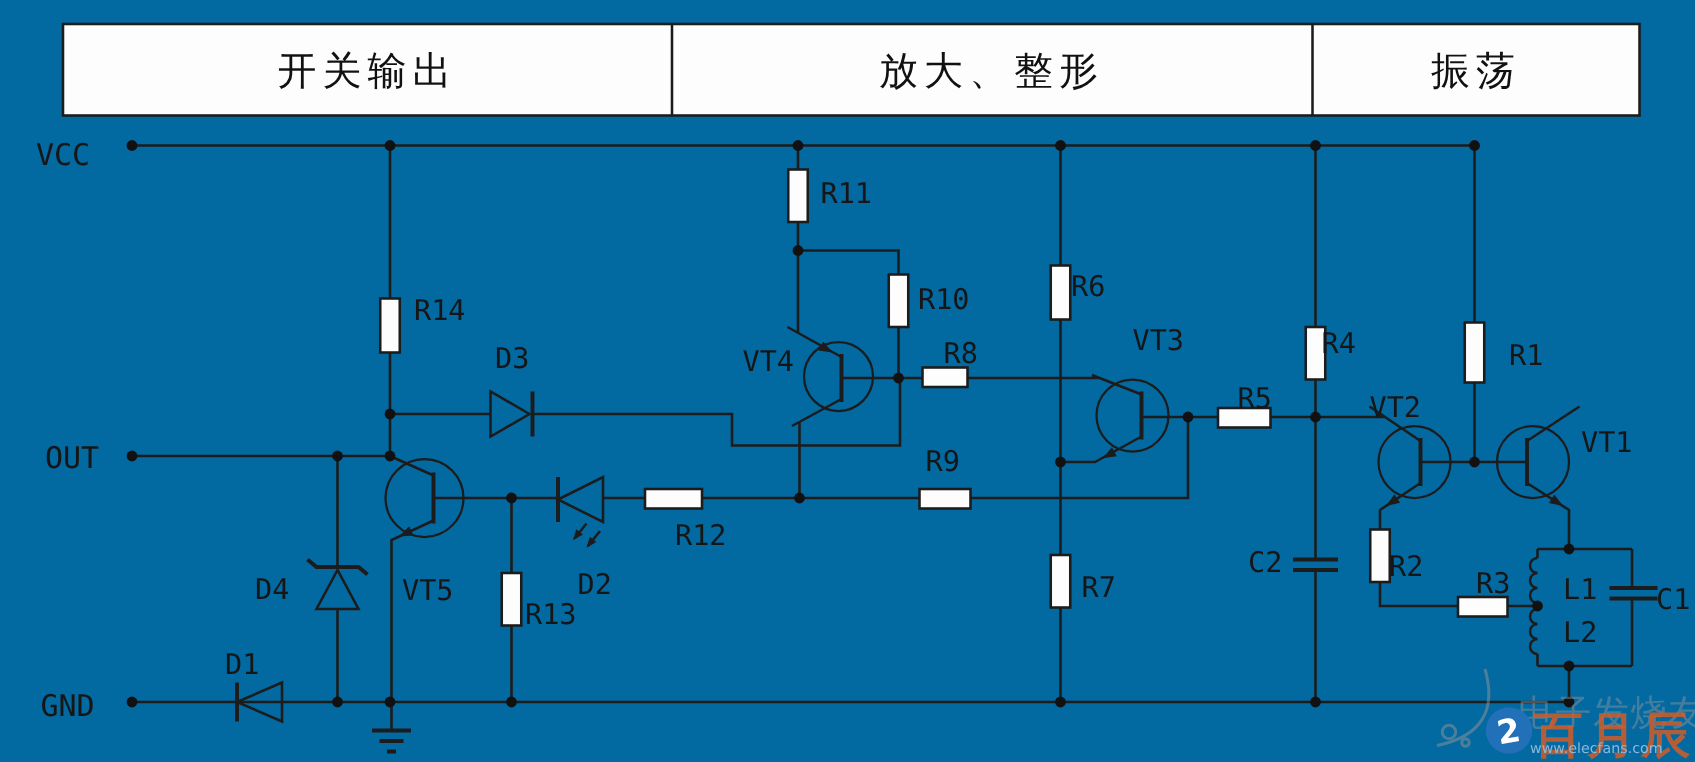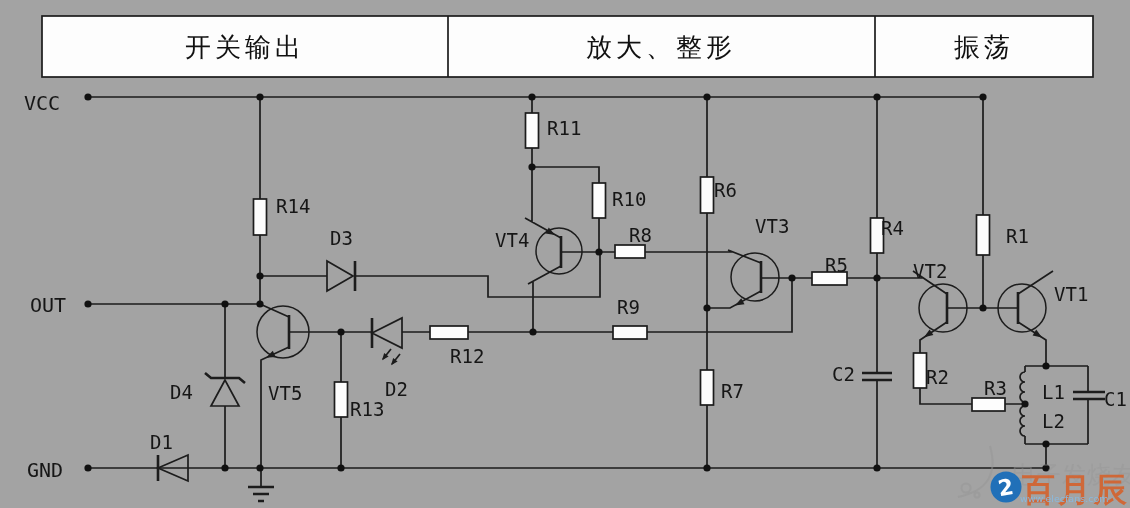--- a/index.html
+++ b/index.html
@@ -1,16 +1,16 @@
 <!DOCTYPE html>
 <html><head>
 <meta charset="utf-8">
 <style>
   html,body{margin:0;padding:0;background:#fff;}
-  #stage{position:relative;width:1130px;height:508px;background:#a3a3a3;overflow:hidden;
+  #stage{position:relative;width:1130px;height:508px;background:#0369a1;overflow:hidden;
          font-family:"DejaVu Sans Mono",monospace;}
   svg{position:absolute;left:0;top:0;}
   .wire{stroke:#1c1c1c;stroke-width:1.7;fill:none;}
   .thick{stroke:#1c1c1c;stroke-width:2.6;fill:none;}
   .body{fill:#fdfdfd;stroke:#1c1c1c;stroke-width:1.7;}
   .tri{fill:none;stroke:#1c1c1c;stroke-width:1.7;}
   .arrow{fill:#1c1c1c;stroke:none;}
   .dot{fill:#111;stroke:none;}
   .circ{fill:none;stroke:#1c1c1c;stroke-width:1.5;}
   .lbl{font:19px "DejaVu Sans Mono",monospace;fill:#161616;}

